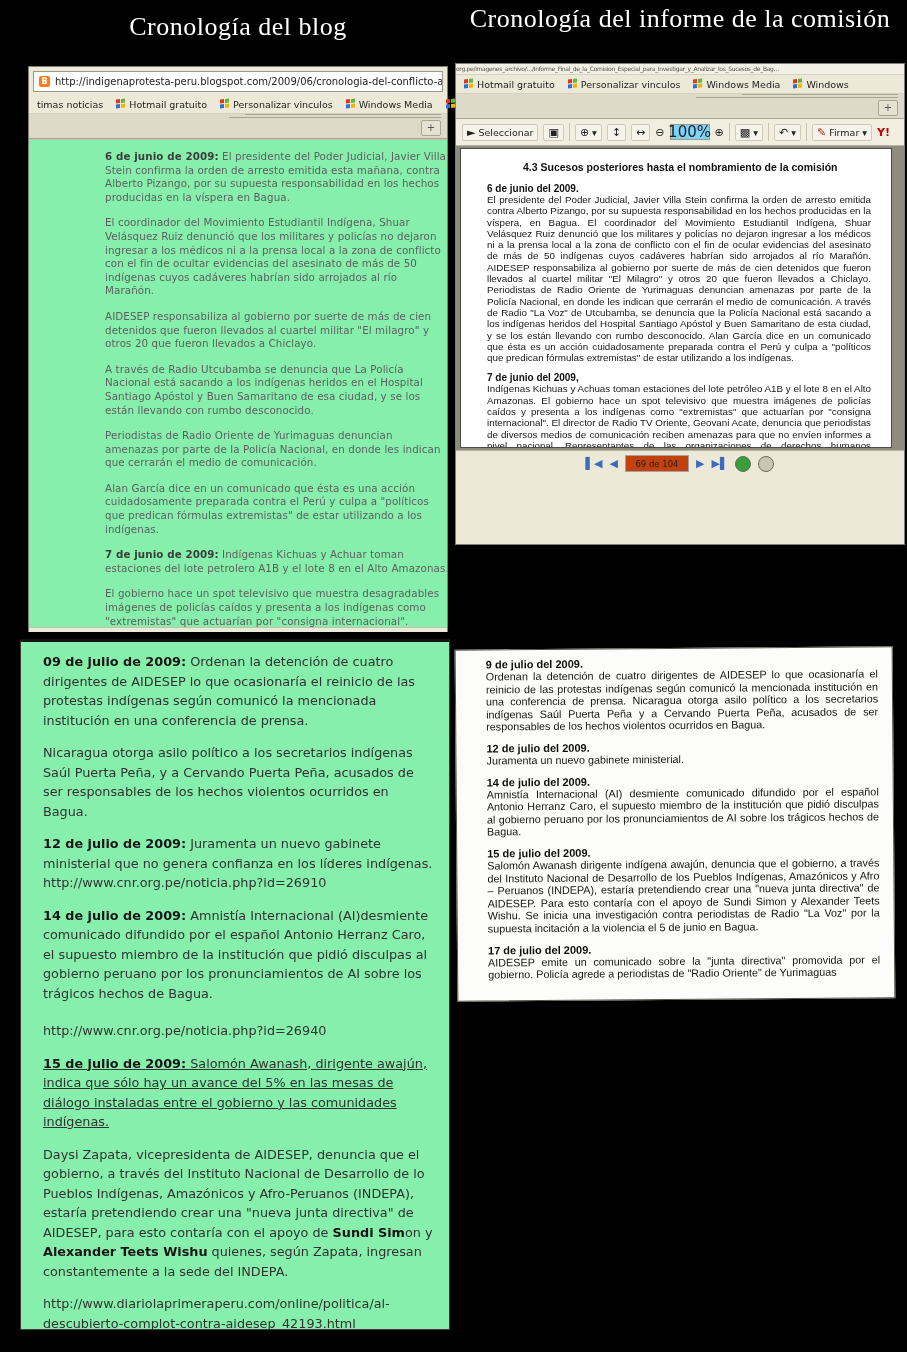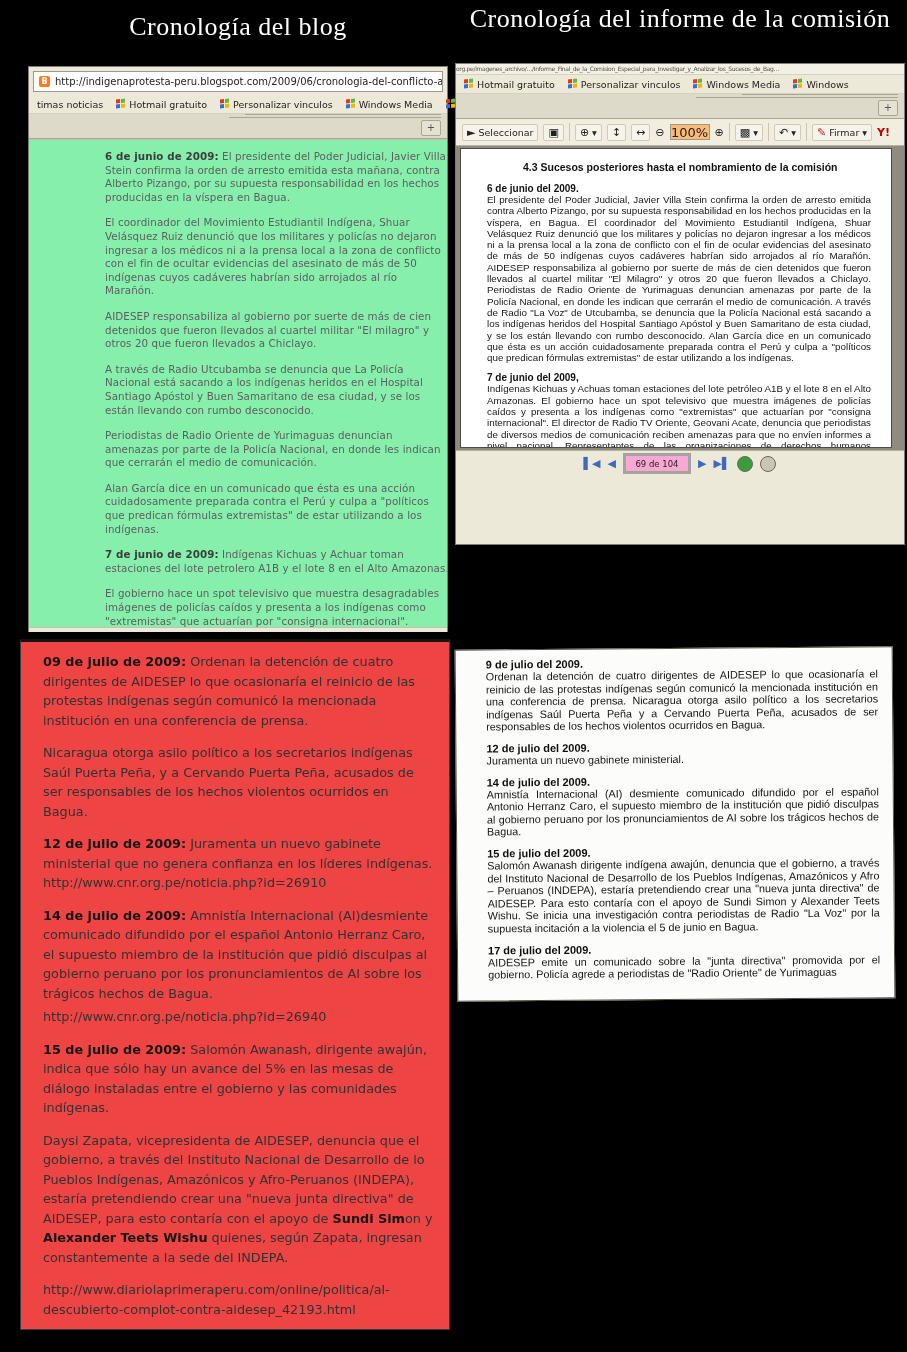--- a/index.html
+++ b/index.html
@@ -50,41 +50,41 @@
 
   
   .miniurl{height:10px;font-size:6px;color:#55534a;background:#f2f0e4;white-space:nowrap;
            overflow:hidden;line-height:10px;letter-spacing:-.3px;border-bottom:1px solid #d6d2c0;}
   .pdftoolbar{height:26px;display:flex;align-items:center;gap:5px;padding:0 6px;
               background:#f1eee0;border-bottom:1px solid #b6b3a0;font-size:9.5px;color:#222;}
   .tbtn{display:flex;align-items:center;gap:3px;padding:2px 4px;border:1px solid #cfcbb8;
         border-radius:2px;background:#f6f4ea;white-space:nowrap;}
   .tsep{width:1px;height:18px;background:#c9c5b2;}
   .tglyph{font-size:11px;line-height:11px;}
-  .zoombox{width:38px;height:14px;background:#fdba74;border:1px solid #9b9a8e;font-size:13px;
+  .zoombox{width:38px;height:14px;background:#7dd3fc;border:1px solid #9b9a8e;font-size:15px;
            display:flex;align-items:center;justify-content:center;}
   .yahoo{color:#c40000;font-weight:bold;font-size:11px;}
   .pdfarea{height:304px;background:#8f8c7f;padding:2px 12px 2px 4px;box-sizing:border-box;}
   .pdfpage{background:#fff;border:1px solid #4c4c4c;height:100%;box-sizing:border-box;
            padding:12px 20px 0 26px;overflow:hidden;font-family:"Liberation Sans",sans-serif;}
   .pdfpage .sechead{font-size:10.5px;font-weight:bold;color:#111;margin:0 0 10px 36px;}
   .pdfpage h4{font-size:10px;font-weight:bold;color:#111;margin:9px 0 0;}
   .pdfpage p{font-size:9.8px;line-height:11.3px;color:#161616;text-align:justify;margin:0;}
   .pagenum{text-align:right;font-size:10px;color:#222;margin-top:8px;padding-right:4px;}
   .pdfnav{height:25px;display:flex;align-items:center;justify-content:center;gap:7px;
           background:#ece9d8;border-top:1px solid #b6b3a0;}
   .navarrow{color:#3b6bbf;font-size:11px;line-height:11px;}
-  .pagefield{width:62px;height:15px;background:#f9a8d4;border:3px solid #a3a3a3;font-size:8.5px;
+  .pagefield{width:62px;height:15px;background:#c2410c;border:1px solid #a3a3a3;font-size:8.5px;
              display:flex;align-items:center;justify-content:center;color:#222;}
   .circlebtn{width:14px;height:14px;border-radius:50%;border:1px solid #6a6a5a;}
   .circlebtn.green{background:#3a9d3a;}
   .circlebtn.gray{background:#c8c5b4;}
 
   
-  .panel-left{position:absolute;left:20px;top:639px;width:430px;height:691px;background:#ef4444;
+  .panel-left{position:absolute;left:20px;top:639px;width:430px;height:691px;background:#86efac;
               border:1px solid #3a3a3a;border-top:3px solid #141414;box-sizing:border-box;
               padding:10px 14px 0 22px;overflow:hidden;}
   .panel-left p{margin:0 0 13px;font-size:12.8px;line-height:19.5px;color:#323232;}
   .panel-left b{color:#151515;}
   .lnk-cnr{color:#4677a8;}
   .lnk-gray{color:#9a9a9a;}
 
   .panel-right{position:absolute;left:456px;top:648px;width:438px;height:352px;background:#fcfcfa;
                border:1px solid #55534a;box-sizing:border-box;padding:8px 14px 0 30px;
                overflow:hidden;transform:rotate(-.45deg);
@@ -283,23 +283,23 @@
     <span class="circlebtn green"></span>
     <span class="circlebtn gray"></span>
   </div>
 </div>
 
 <div class="panel-left">
   <p><b>09 de julio de 2009:</b><span> Ordenan la detención de cuatro dirigentes de AIDESEP lo que ocasionaría el reinicio de las protestas indígenas según comunicó la mencionada institución en una conferencia de prensa.</span></p>
   <p>Nicaragua otorga asilo político a los secretarios indígenas Saúl Puerta Peña, y a Cervando Puerta Peña, acusados de ser responsables de los hechos violentos ocurridos en Bagua.</p>
   <p style="margin-bottom:0;"><b>12 de julio de 2009:</b><span> Juramenta un nuevo gabinete ministerial que no genera confianza en los líderes indígenas.</span></p>
   <p class="lnk-cnr">http://www.cnr.org.pe/noticia.php?id=26910</p>
-  <p style="margin-bottom:4px;"><b>14 de julio de 2009:</b><span> Amnistía Internacional (AI)desmiente comunicado difundido por el español Antonio Herranz Caro, el supuesto miembro de la institución que pidió disculpas al gobierno peruano por los pronunciamientos de AI sobre los trágicos hechos de Bagua.</span></p>
+  <p style="margin-bottom:18px;"><b>14 de julio de 2009:</b><span> Amnistía Internacional (AI)desmiente comunicado difundido por el español Antonio Herranz Caro, el supuesto miembro de la institución que pidió disculpas al gobierno peruano por los pronunciamientos de AI sobre los trágicos hechos de Bagua.</span></p>
   <p class="lnk-cnr">http://www.cnr.org.pe/noticia.php?id=26940</p>
-  <p style=""><b>15 de julio de 2009:</b><span> Salomón Awanash, dirigente awajún, indica que sólo hay un avance del 5% en las mesas de diálogo instaladas entre el gobierno y las comunidades indígenas.</span></p>
+  <p style="text-decoration:underline;"><b>15 de julio de 2009:</b><span> Salomón Awanash, dirigente awajún, indica que sólo hay un avance del 5% en las mesas de diálogo instaladas entre el gobierno y las comunidades indígenas.</span></p>
   <p><span>Daysi Zapata, vicepresidenta de AIDESEP, denuncia que el gobierno, a través del Instituto Nacional de Desarrollo de lo Pueblos Indígenas, Amazónicos y Afro-Peruanos (INDEPA), estaría pretendiendo crear una "nueva junta directiva" de AIDESEP, para esto contaría con el apoyo de </span><b>Sundi Sim</b><span>on y </span><b>Alexander Teets Wishu</b><span> quienes, según Zapata, ingresan constantemente a la sede del INDEPA.</span></p>
   <p class="lnk-gray">http://www.diariolaprimeraperu.com/online/politica/al-descubierto-complot-contra-aidesep_42193.html</p>
   <p style="margin-bottom:0;">Inician investigación contra periodistas de la radio "La Voz" por la supuesta incitación a la violencia el 5 de junio en Bagua.</p>
 
 </div>
 
 <div class="panel-right">
   <h4 style="margin-top:0;">9 de julio del 2009.</h4>
   <p>Ordenan la detención de cuatro dirigentes de AIDESEP lo que ocasionaría el reinicio de las protestas indígenas  según comunicó la mencionada institución en una conferencia de prensa. Nicaragua otorga asilo político a los secretarios indígenas Saúl Puerta Peña y a Cervando Puerta Peña, acusados de ser responsables de los hechos violentos ocurridos en Bagua.</p>
   <h4>12 de julio del 2009.</h4>

